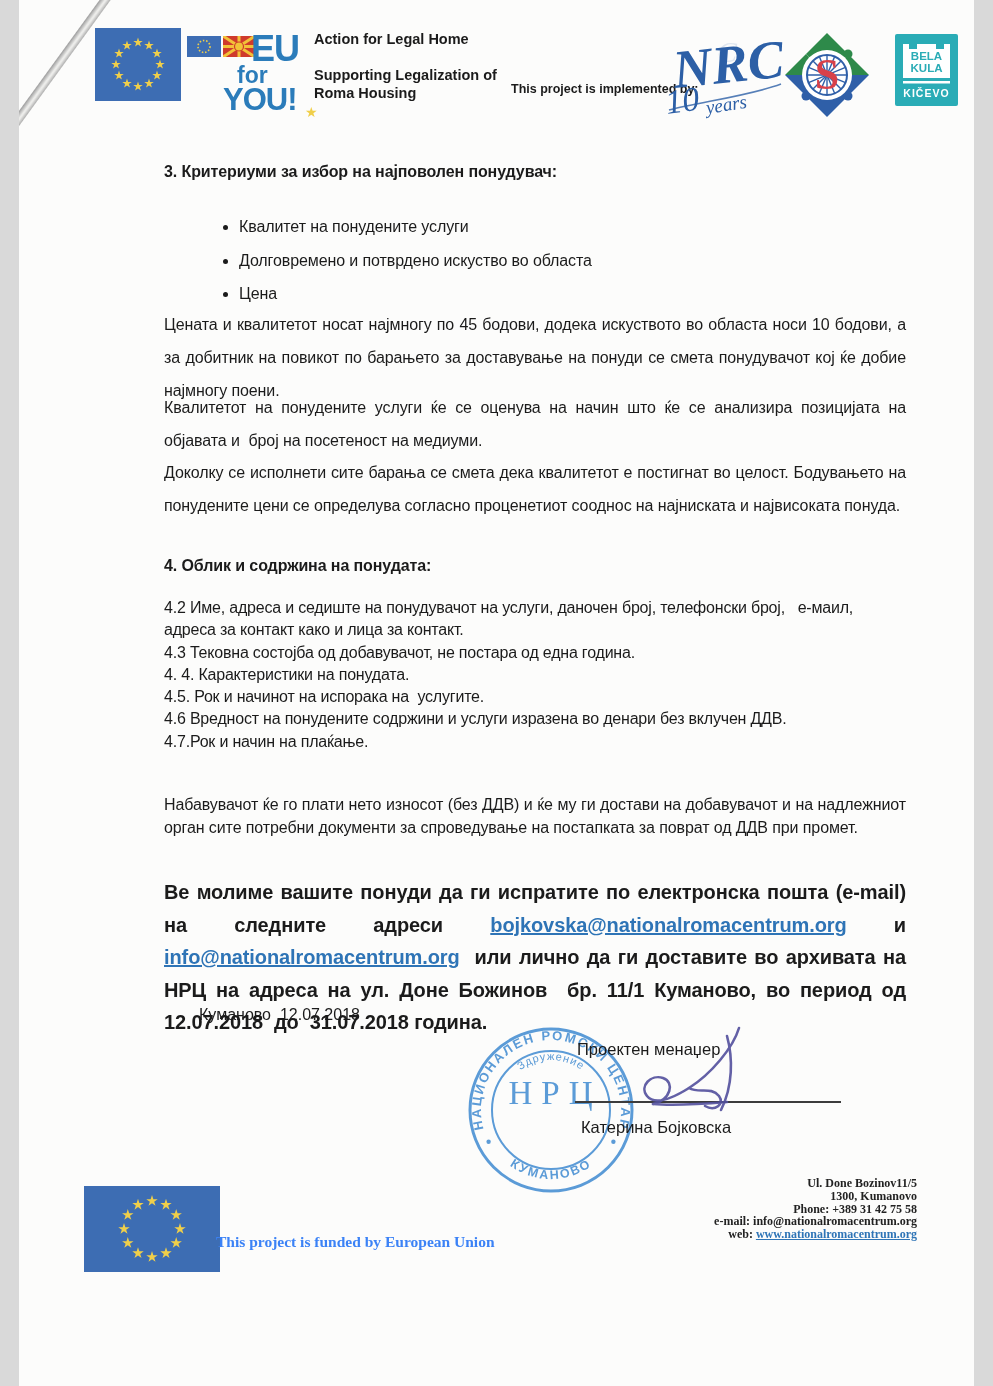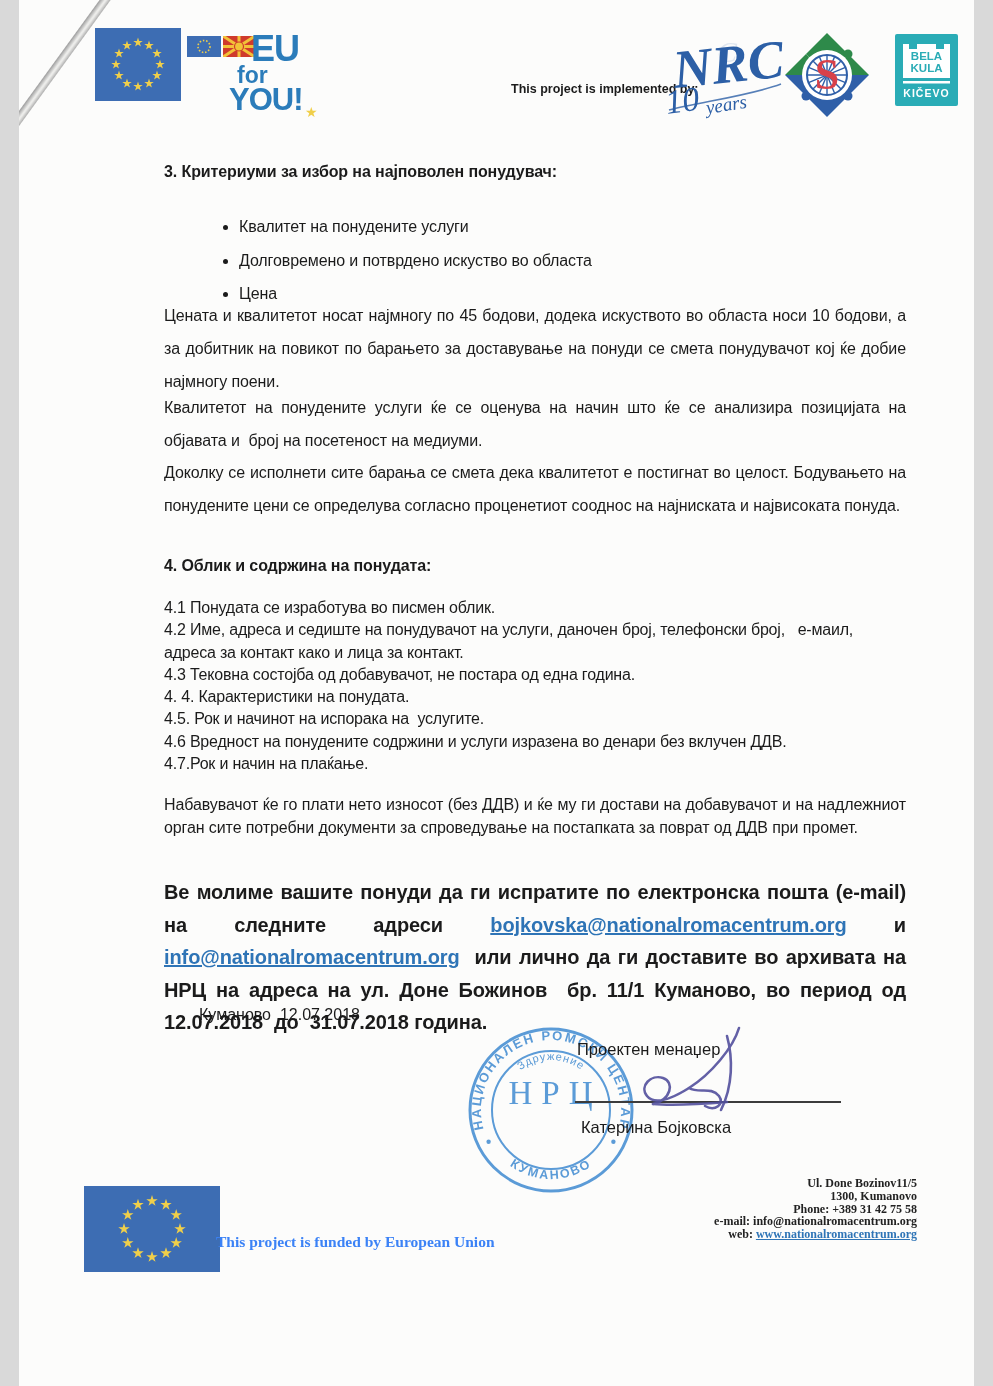--- a/index.html
+++ b/index.html
@@ -15,21 +15,21 @@
     background:linear-gradient(to bottom,#adadad,#f4f4f2 45%,#9b9b9b);
     filter:blur(.4px);
   }
   
   .eu-flag-h{position:absolute; left:76px; top:28px;}
   .eu-flag-f{position:absolute; left:65px; top:1186px;}
   .efy{position:absolute; left:168px; top:26px; width:120px; height:92px;}
   .efy .miniflags{position:absolute; left:0; top:10px; display:flex; gap:2px;}
   .efy-eu-txt{position:absolute; left:64px; top:2px; font-weight:bold; font-size:36px; color:#2b7cba; letter-spacing:-1px;}
   .efy-for-txt{position:absolute; left:50px; top:36px; font-weight:bold; font-size:23px; color:#2b7cba;}
-  .efy-you-txt{position:absolute; left:42px; top:56px; font-weight:bold; font-size:31px; color:#2b7cba; letter-spacing:-1px;}
+  .efy-you-txt{position:absolute; left:36px; top:56px; font-weight:bold; font-size:31px; color:#2b7cba; letter-spacing:-1px;}
   .efy-star{position:absolute; left:118px; top:78px; color:#f0cf4a; font-size:14px;}
   .hdr-titles{position:absolute; left:295px; top:30px; width:190px; font-weight:bold; font-size:14.5px; line-height:18px;}
   .hdr-titles .t1{margin-bottom:18px;}
   .implemented{position:absolute; left:492px; top:82px; font-weight:bold; font-size:12.5px;}
   .nrc-logo{position:absolute; left:640px; top:22px; width:130px; height:102px;}
   .roma-logo{position:absolute; left:763px; top:30px;}
   .bela-logo{position:absolute; left:876px; top:34px;}
   
   .blk{position:absolute; left:145px; width:742px;}
   .h3x{font-weight:bold; font-size:16px; letter-spacing:-0.1px;}
@@ -97,20 +97,25 @@
           </g>
         <circle cx="16" cy="10.5" r="4.5" fill="#f2c238" stroke="#cf3a2c" stroke-width="1.2"></circle>
       </svg>
     </div>
     <div class="efy-eu-txt">EU</div>
     <div class="efy-for-txt">for</div>
     <div class="efy-you-txt">YOU!</div>
     <div class="efy-star">★</div>
   </div>
 
+  <div class="hdr-titles">
+    <div class="t1">Action for Legal Home</div>
+    <div>Supporting Legalization of</div>
+    <div>Roma Housing</div>
+  </div>
 
   <div class="implemented">This project is implemented by:</div>
 
   <svg class="nrc-logo" width="130" height="102" viewBox="0 0 130 102">
     <g fill="#2c5fa6" opacity="0.55">
       <text x="58" y="40" font-family="Liberation Serif, serif" font-style="italic" font-size="30" opacity="0.25">C</text>
     </g>
     <text x="16" y="66" font-family="Liberation Serif, serif" font-style="italic" font-weight="bold" font-size="54" fill="#2c5fa6" transform="rotate(-6 16 66)">NRC</text>
     <text x="8" y="92" font-family="Liberation Serif, serif" font-style="italic" font-size="34" fill="#2c5fa6" transform="rotate(-8 8 92)">10</text>
     <text x="48" y="92" font-family="Liberation Serif, serif" font-style="italic" font-size="19" fill="#2c5fa6" transform="rotate(-9 48 92)">years</text>
@@ -153,28 +158,27 @@
   </svg>
 
   <div class="blk h3x" style="top:163px">3. Критериуми за избор на најповолен понудувач:</div>
 
   <ul class="blk bullets" style="top:197px">
     <li>Квалитет на понудените услуги</li>
     <li>Долговремено и потврдено искуство во областа</li>
     <li>Цена</li>
   </ul>
 
-  <p class="blk para" style="top:299px">Цената и квалитетот носат најмногу по 45 бодови, додека искуството во областа носи 10 бодови, а за добитник на повикот по барањето за доставување на понуди се смета понудувачот кој ќе добие најмногу поени.</p>
+  <p class="blk para" style="top:308px">Цената и квалитетот носат најмногу по 45 бодови, додека искуството во областа носи 10 бодови, а за добитник на повикот по барањето за доставување на понуди се смета понудувачот кој ќе добие најмногу поени.</p>
   <p class="blk para" style="top:391px">Квалитетот на понудените услуги ќе се оценува на начин што ќе се анализира позицијата на објавата и  број на посетеност на медиуми.</p>
   <p class="blk para" style="top:456px">Доколку се исполнети сите барања се смета дека квалитетот е постигнат во целост. Бодувањето на  понудените цени се определува согласно проценетиот сооднос на најниската и највисоката понуда.</p>
 
   <div class="blk h3x" style="top:557px">4. Облик и содржина на понудата:</div>
 
   <div class="blk items" style="top:597px">
-    <div>4.1 Понудата се изработува во писмен облик.</div>
     <div>4.2 Име, адреса и седиште на понудувачот на услуги, даночен број, телефонски број,   е-маил, адреса за контакт како и лица за контакт.</div>
     <div>4.3 Тековна состојба од добавувачот, не постара од една година.</div>
     <div>4. 4. Карактеристики на понудата.</div>
     <div>4.5. Рок и начинот на испорака на  услугите.</div>
     <div>4.6 Вредност на понудените содржини и услуги изразена во денари без вклучен ДДВ.</div>
     <div>4.7.Рок и начин на плаќање.</div>
   </div>
 
   <p class="blk para-tight" style="top:793px">Набавувачот ќе го плати нето износот (без ДДВ) и ќе му ги достави на добавувачот и на надлежниот орган сите потребни документи за спроведување на постапката за поврат од ДДВ при промет.</p>
 

